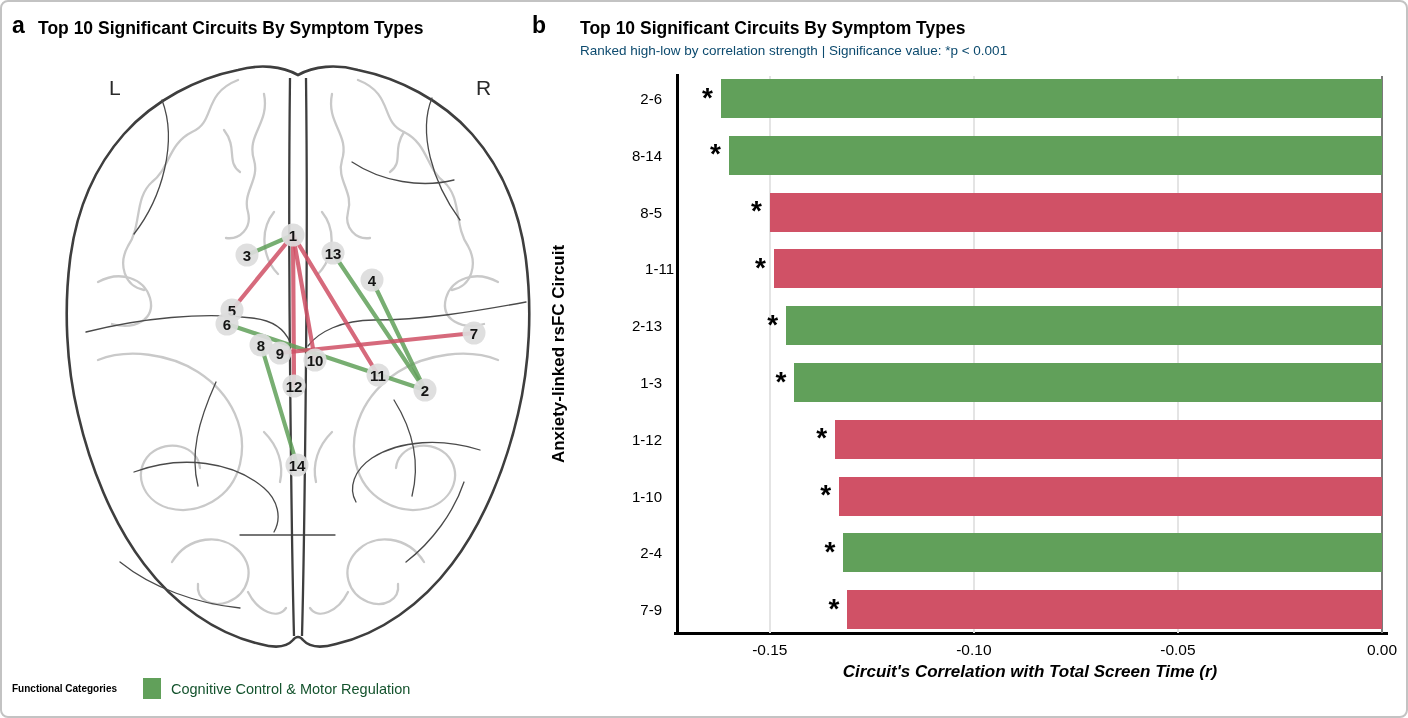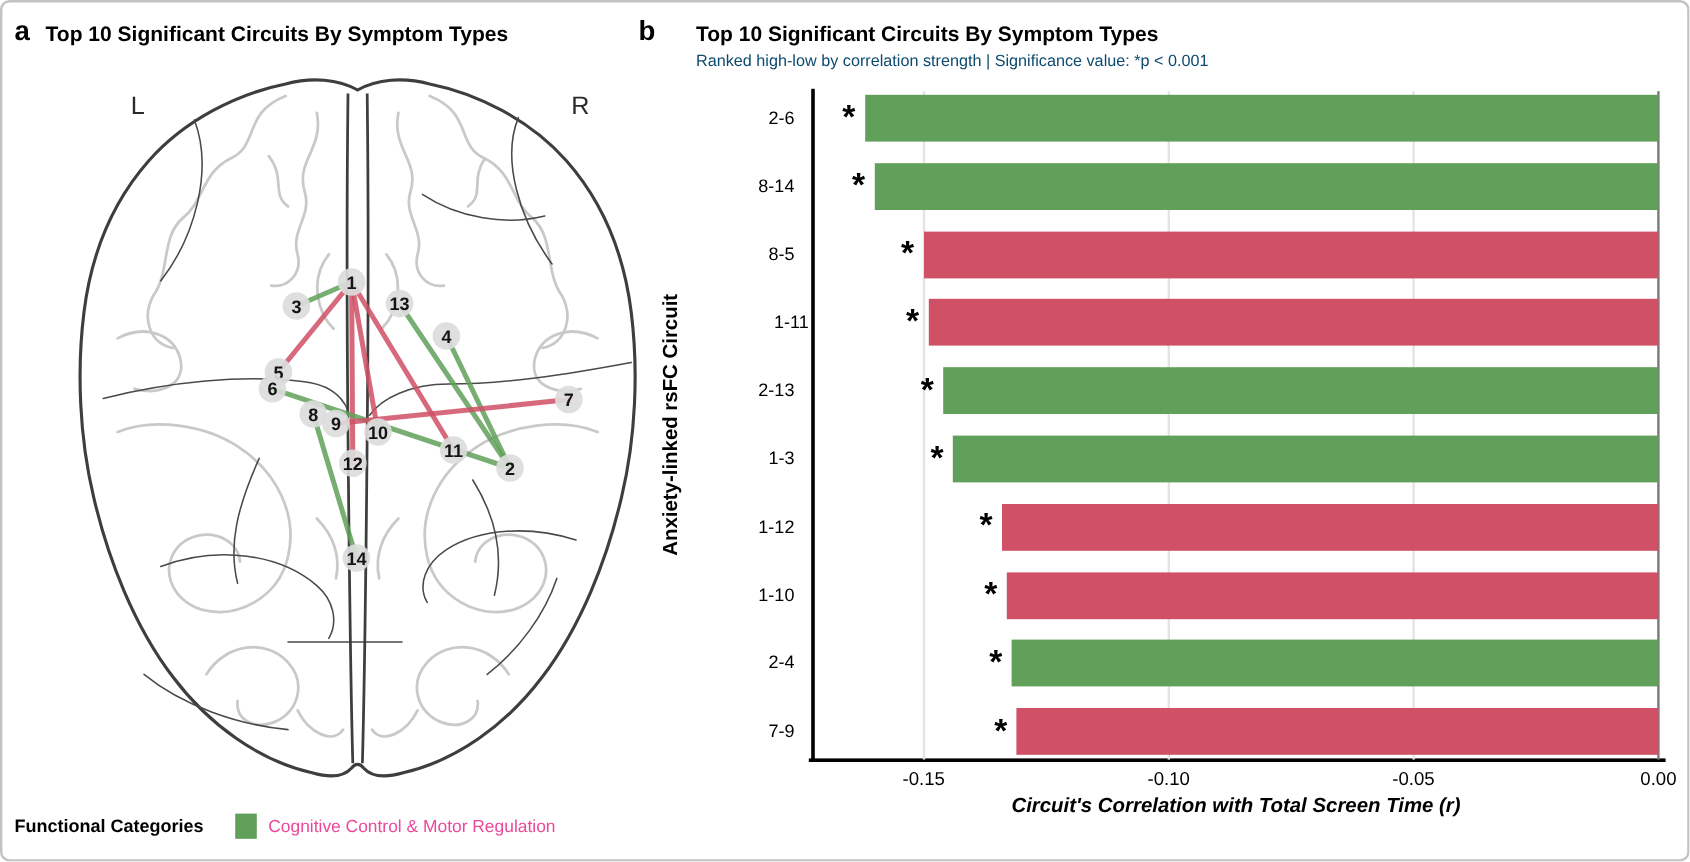--- a/index.html
+++ b/index.html
@@ -14,24 +14,24 @@
   .abs{position:absolute;}
   .bar{position:absolute;}
   .cat-label{position:absolute;font-size:15px;text-align:right;line-height:1;}
   .asterisk{position:absolute;font-size:28px;font-weight:bold;text-align:right;line-height:1;}
   .gridline{position:absolute;width:2px;}
   .tick-label{position:absolute;font-size:15.5px;text-align:center;line-height:1;}
   .spine{position:absolute;background:#000;}
   .x-axis-title{position:absolute;font-size:17px;font-weight:bold;text-align:center;font-style:italic;}
   .y-axis-title{position:absolute;font-size:17px;font-weight:bold;text-align:center;transform:rotate(-90deg);}
   .legend{position:absolute;left:10px;top:676px;display:flex;align-items:center;gap:12px;}
-  .legend-title{font-size:15px;font-weight:bold;margin-right:14px;}
+  .legend-title{font-size:10px;font-weight:bold;margin-right:14px;}
   .legend-item{display:flex;align-items:center;gap:10px;margin-right:16px;}
   .legend-swatch{width:18px;height:21px;display:inline-block;}
-  .legend-label{font-size:14.5px;color:#ec4899;white-space:nowrap;}
+  .legend-label{font-size:14.5px;color:#14532d;white-space:nowrap;}
 </style>
 </head>
 <body>
 
 <div class="figure">
 
   <div class="panel-label" style="left:10px;top:12px;">a</div>
   <div class="panel-title" style="left:36px;top:16px;">Top 10 Significant Circuits By Symptom Types</div>
 
   <svg class="abs" style="left:0;top:40px;" width="560" height="620" viewBox="0 40 560 620">

